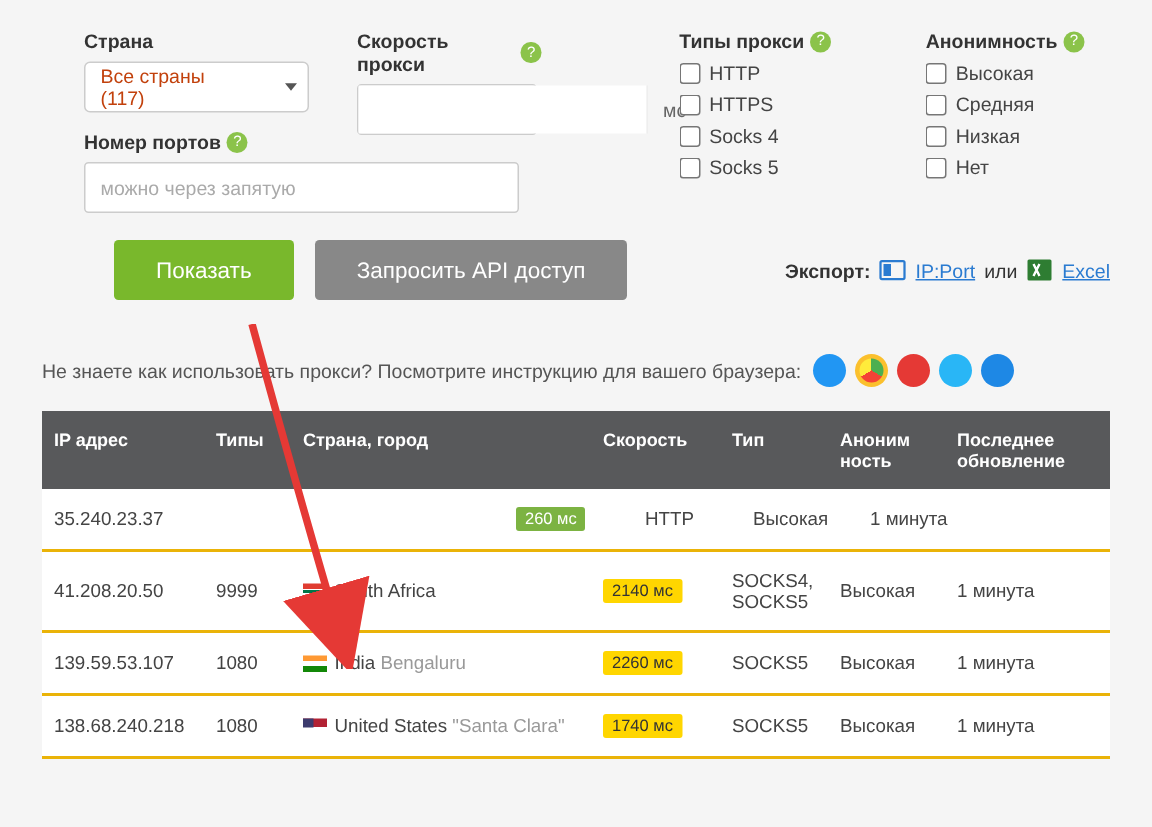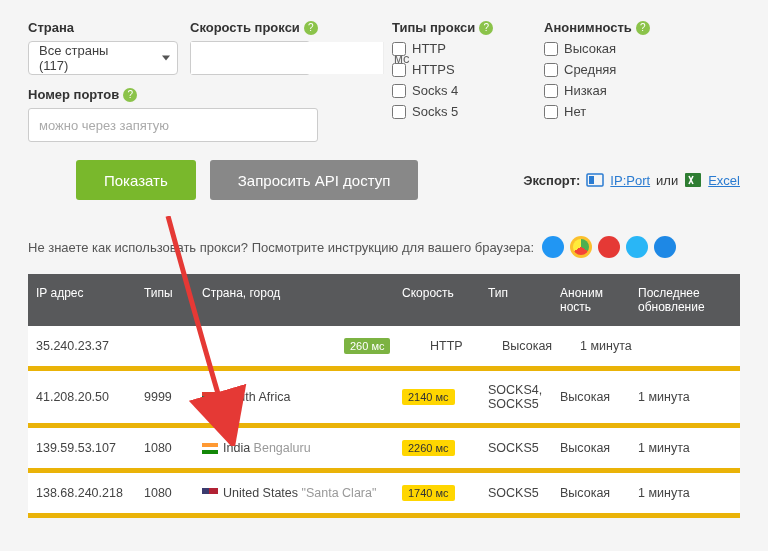--- a/index.html
+++ b/index.html
@@ -1,23 +1,23 @@
 <!DOCTYPE html>
 <html><head>
 <meta charset="utf-8">
 <style>
   * { box-sizing: border-box; margin: 0; padding: 0; }
   body { font-family: Arial, sans-serif; font-size: 13px; color: #333; background: #f5f5f5; width: 768px; height: 551px; overflow: hidden; }
   .container { padding: 20px 28px 0 28px; background: #f5f5f5; }
-  .filters { display: flex; gap: 12px; margin-bottom: 16px; }
+  .filters { display: flex; gap: 32px; margin-bottom: 16px; margin-left: 28px; }
   .filter-col { display: flex; flex-direction: column; }
   .label { font-size: 13px; font-weight: bold; color: #333; margin-bottom: 6px; display: flex; align-items: center; gap: 4px; }
   .help-icon { display: inline-flex; width: 14px; height: 14px; background: #8bc34a; border-radius: 50%; color: #fff; font-size: 10px; align-items: center; justify-content: center; font-weight: normal; }
   .select-wrap { position: relative; width: 150px; }
-  .select-btn { width: 100%; height: 34px; background: #fff; border: 1px solid #ccc; border-radius: 4px; padding: 0 37px 0 10px; font-size: 13px; color: #404040; text-align: left; cursor: pointer; }
+  .select-btn { width: 100%; height: 34px; background: #fff; border: 1px solid #ccc; border-radius: 4px; padding: 0 37px 0 10px; font-size: 13px; color: #c2410c; text-align: left; cursor: pointer; }
   .select-caret { position: absolute; right: 8px; top: 50%; transform: translateY(-50%); width: 0; height: 0; border-left: 4px solid transparent; border-right: 4px solid transparent; border-top: 5px solid #555; }
   .speed-input-wrap { width: 120px; height: 34px; background: #fff; border: 1px solid #ccc; border-radius: 3px; display: flex; align-items: center; }
   .speed-input { flex: 1; border: none; outline: none; padding: 0 8px; height: 100%; font-size: 13px; }
   .speed-unit { padding: 0 10px; color: #666; border-left: 1px solid #eee; height: 100%; display: flex; align-items: center; }
   .cb-row { display: flex; align-items: center; gap: 6px; margin-bottom: 6px; font-size: 13px; color: #444; }
   .cb-row input { width: 14px; height: 14px; cursor: pointer; }
   .ports-row { margin-top: 12px; }
   .ports-input { width: 290px; height: 34px; background: #fff; border: 1px solid #ccc; border-radius: 3px; padding: 0 10px; font-size: 13px; color: #888; }
   .ports-input::placeholder { color: #aaa; }
   .action-row { display: flex; align-items: center; margin-top: 18px; gap: 14px; margin-left: 48px; }
@@ -31,23 +31,23 @@
   .instruction-row { margin-top: 36px; display: flex; align-items: center; gap: 8px; color: #555; font-size: 13px; }
   .browser-icons { display: flex; gap: 6px; }
   .browser-icon { width: 22px; height: 22px; border-radius: 50%; }
   .bi-ff { background: #2196f3; }
   .bi-ch { background: #fbc02d; position: relative; }
   .bi-ch::after { content:''; position:absolute; top:3px; left:3px; width:16px; height:16px; border-radius:50%; background:conic-gradient(#4caf50 0 120deg,#f44336 120deg 240deg,#ffeb3b 240deg 360deg); }
   .bi-op { background: #e53935; }
   .bi-sf { background: #29b6f6; }
   .bi-ie { background: #1e88e5; }
   .table-wrap { margin-top: 16px; background: #fff; }
-  .thead { display: flex; background: #58595b; color: #fff; font-size: 12px; font-weight: normal; }
+  .thead { display: flex; background: #58595b; color: #fff; font-size: 12px; font-weight: bold; }
   .th, .td { padding: 12px 8px; }
-  .trow { display: flex; border-bottom: 5px solid #eab308; font-size: 12.5px; color: #444; align-items: center; }
+  .trow { display: flex; border-bottom: 2px solid #eab308; font-size: 12.5px; color: #444; align-items: center; }
   .c-ip { width: 108px; }
   .c-port { width: 58px; }
   .c-country { width: 200px; }
   .c-speed { width: 86px; }
   .c-type { width: 72px; }
   .c-anon { width: 78px; }
   .c-update { width: 104px; }
   .flag { display: inline-block; width: 16px; height: 11px; margin-right: 5px; vertical-align: middle; background: #ccc; }
   .flag-za { background: linear-gradient(to bottom, #e03c31 0 33%, #fff 33% 40%, #007749 40% 60%, #fff 60% 67%, #001489 67% 100%); }
   .flag-in { background: linear-gradient(to bottom, #ff9933 0 33%, #fff 33% 66%, #138808 66% 100%); }

